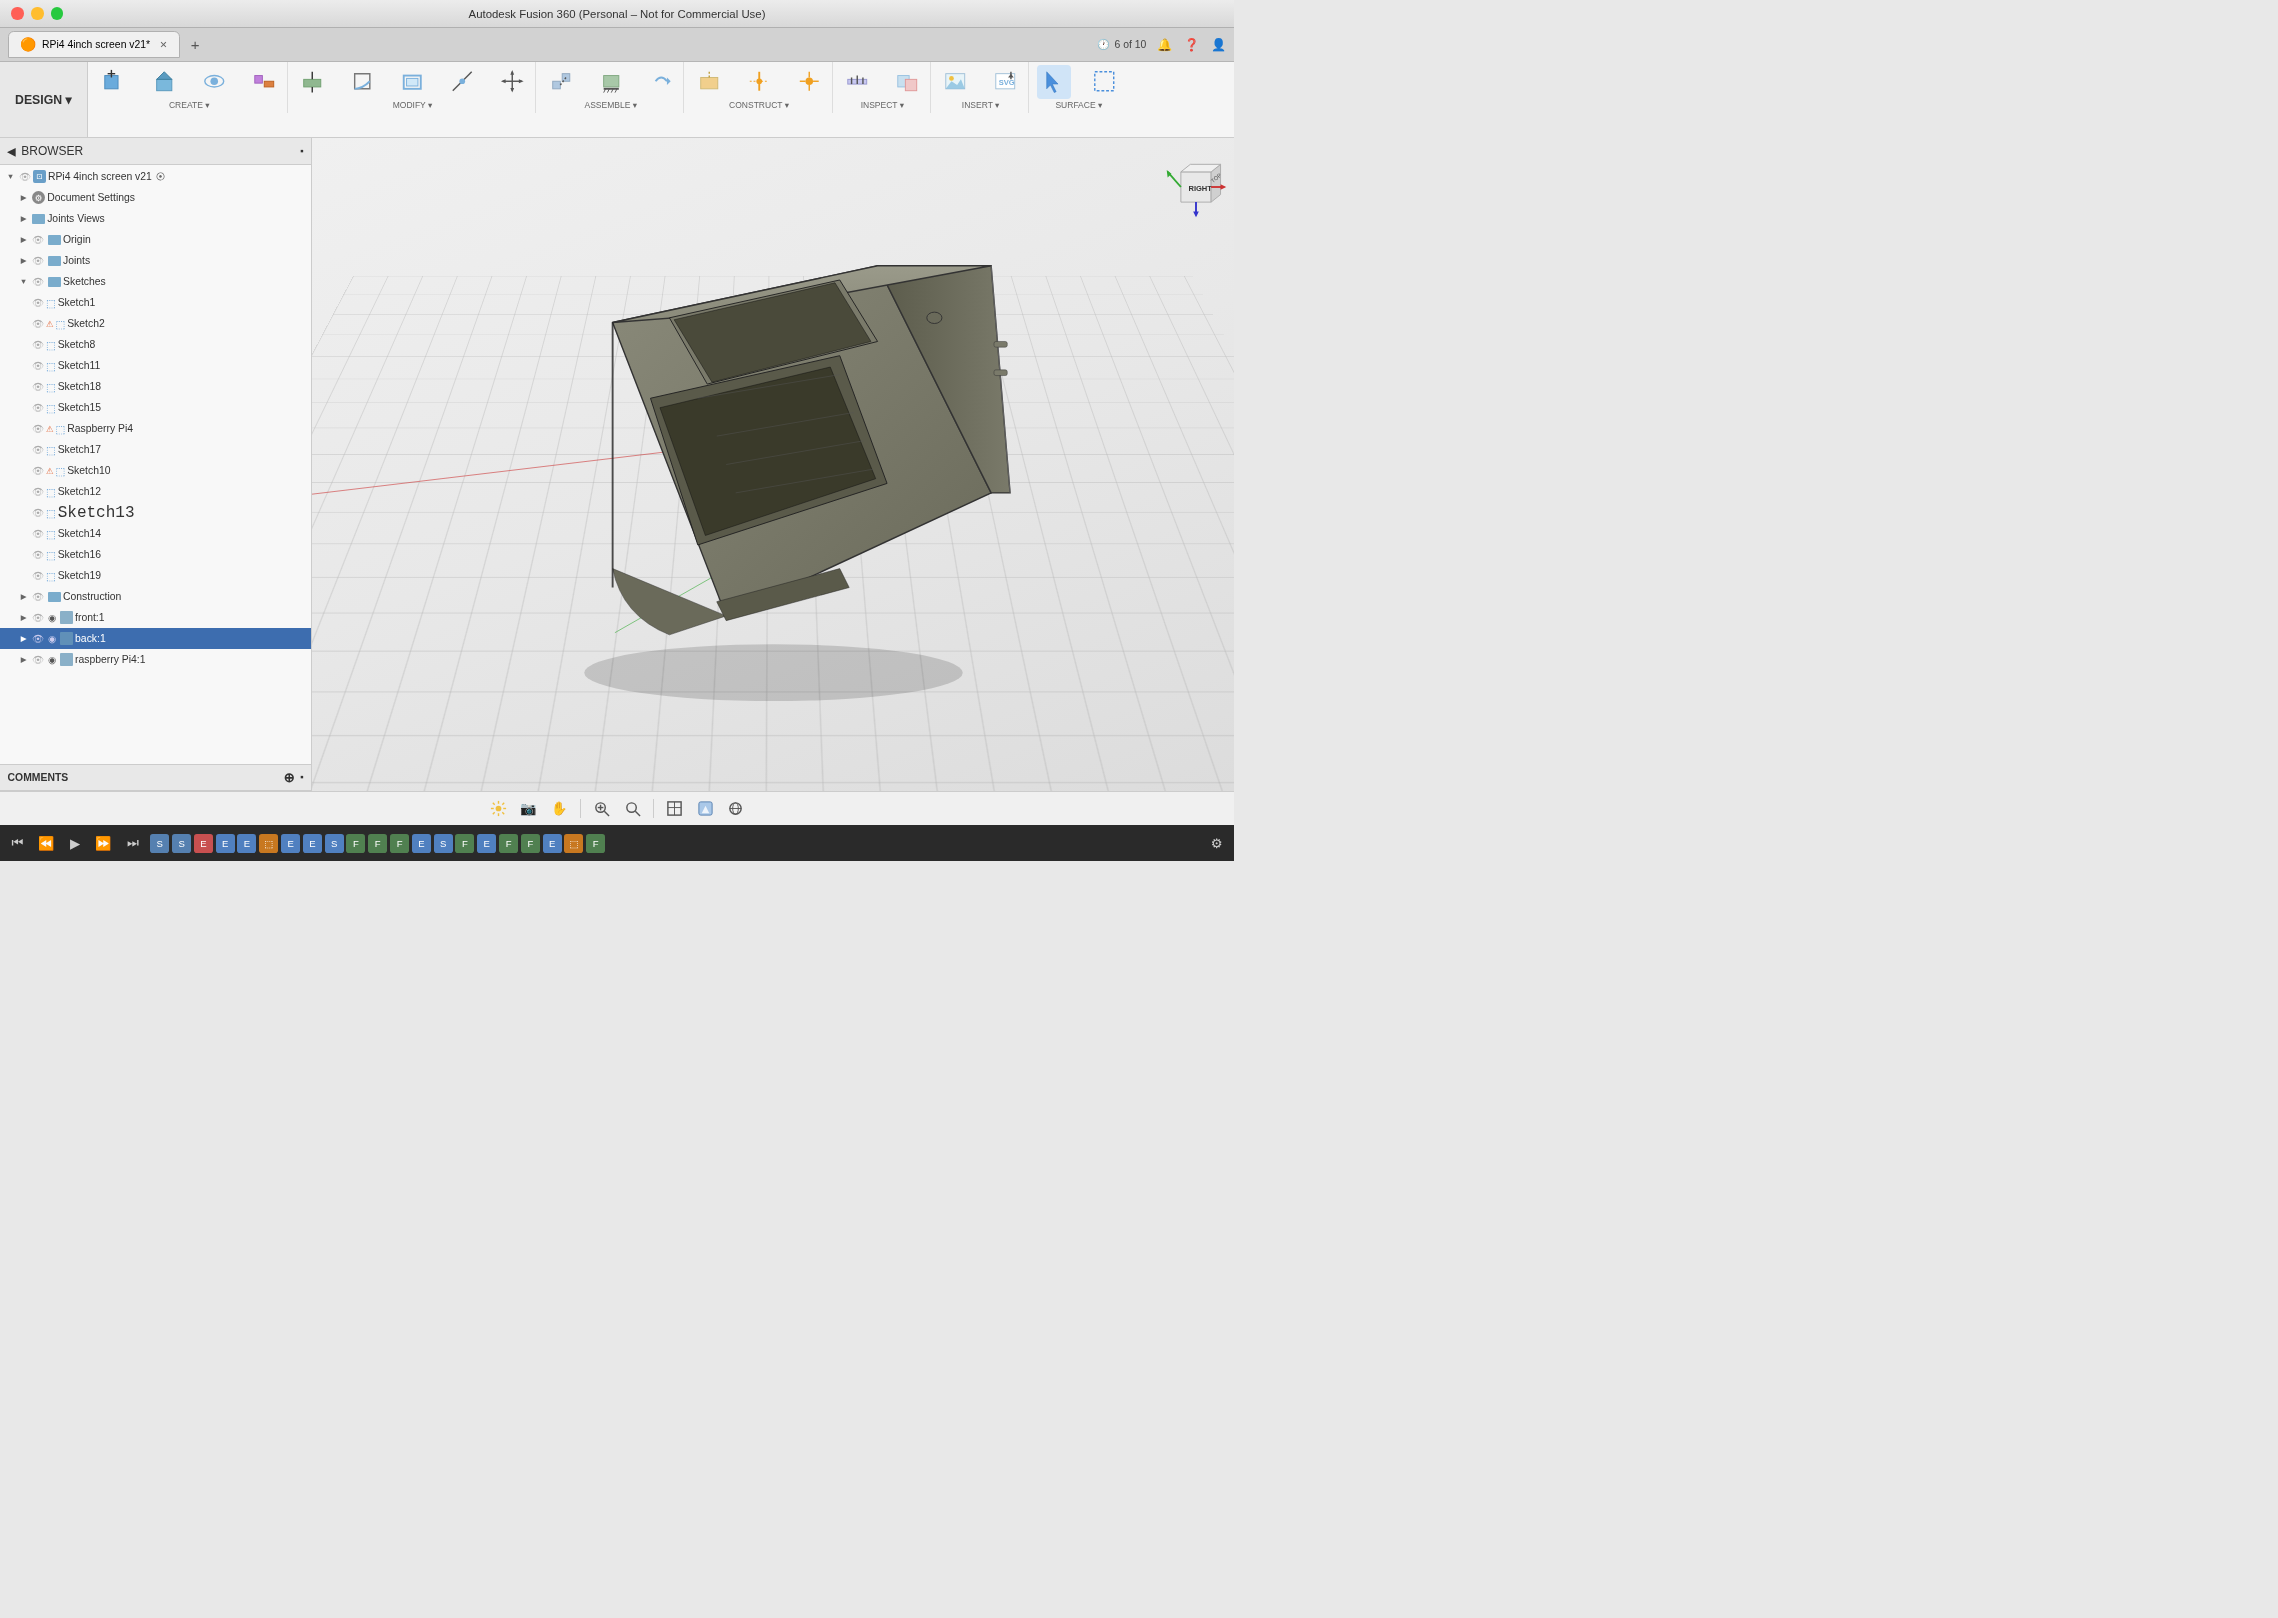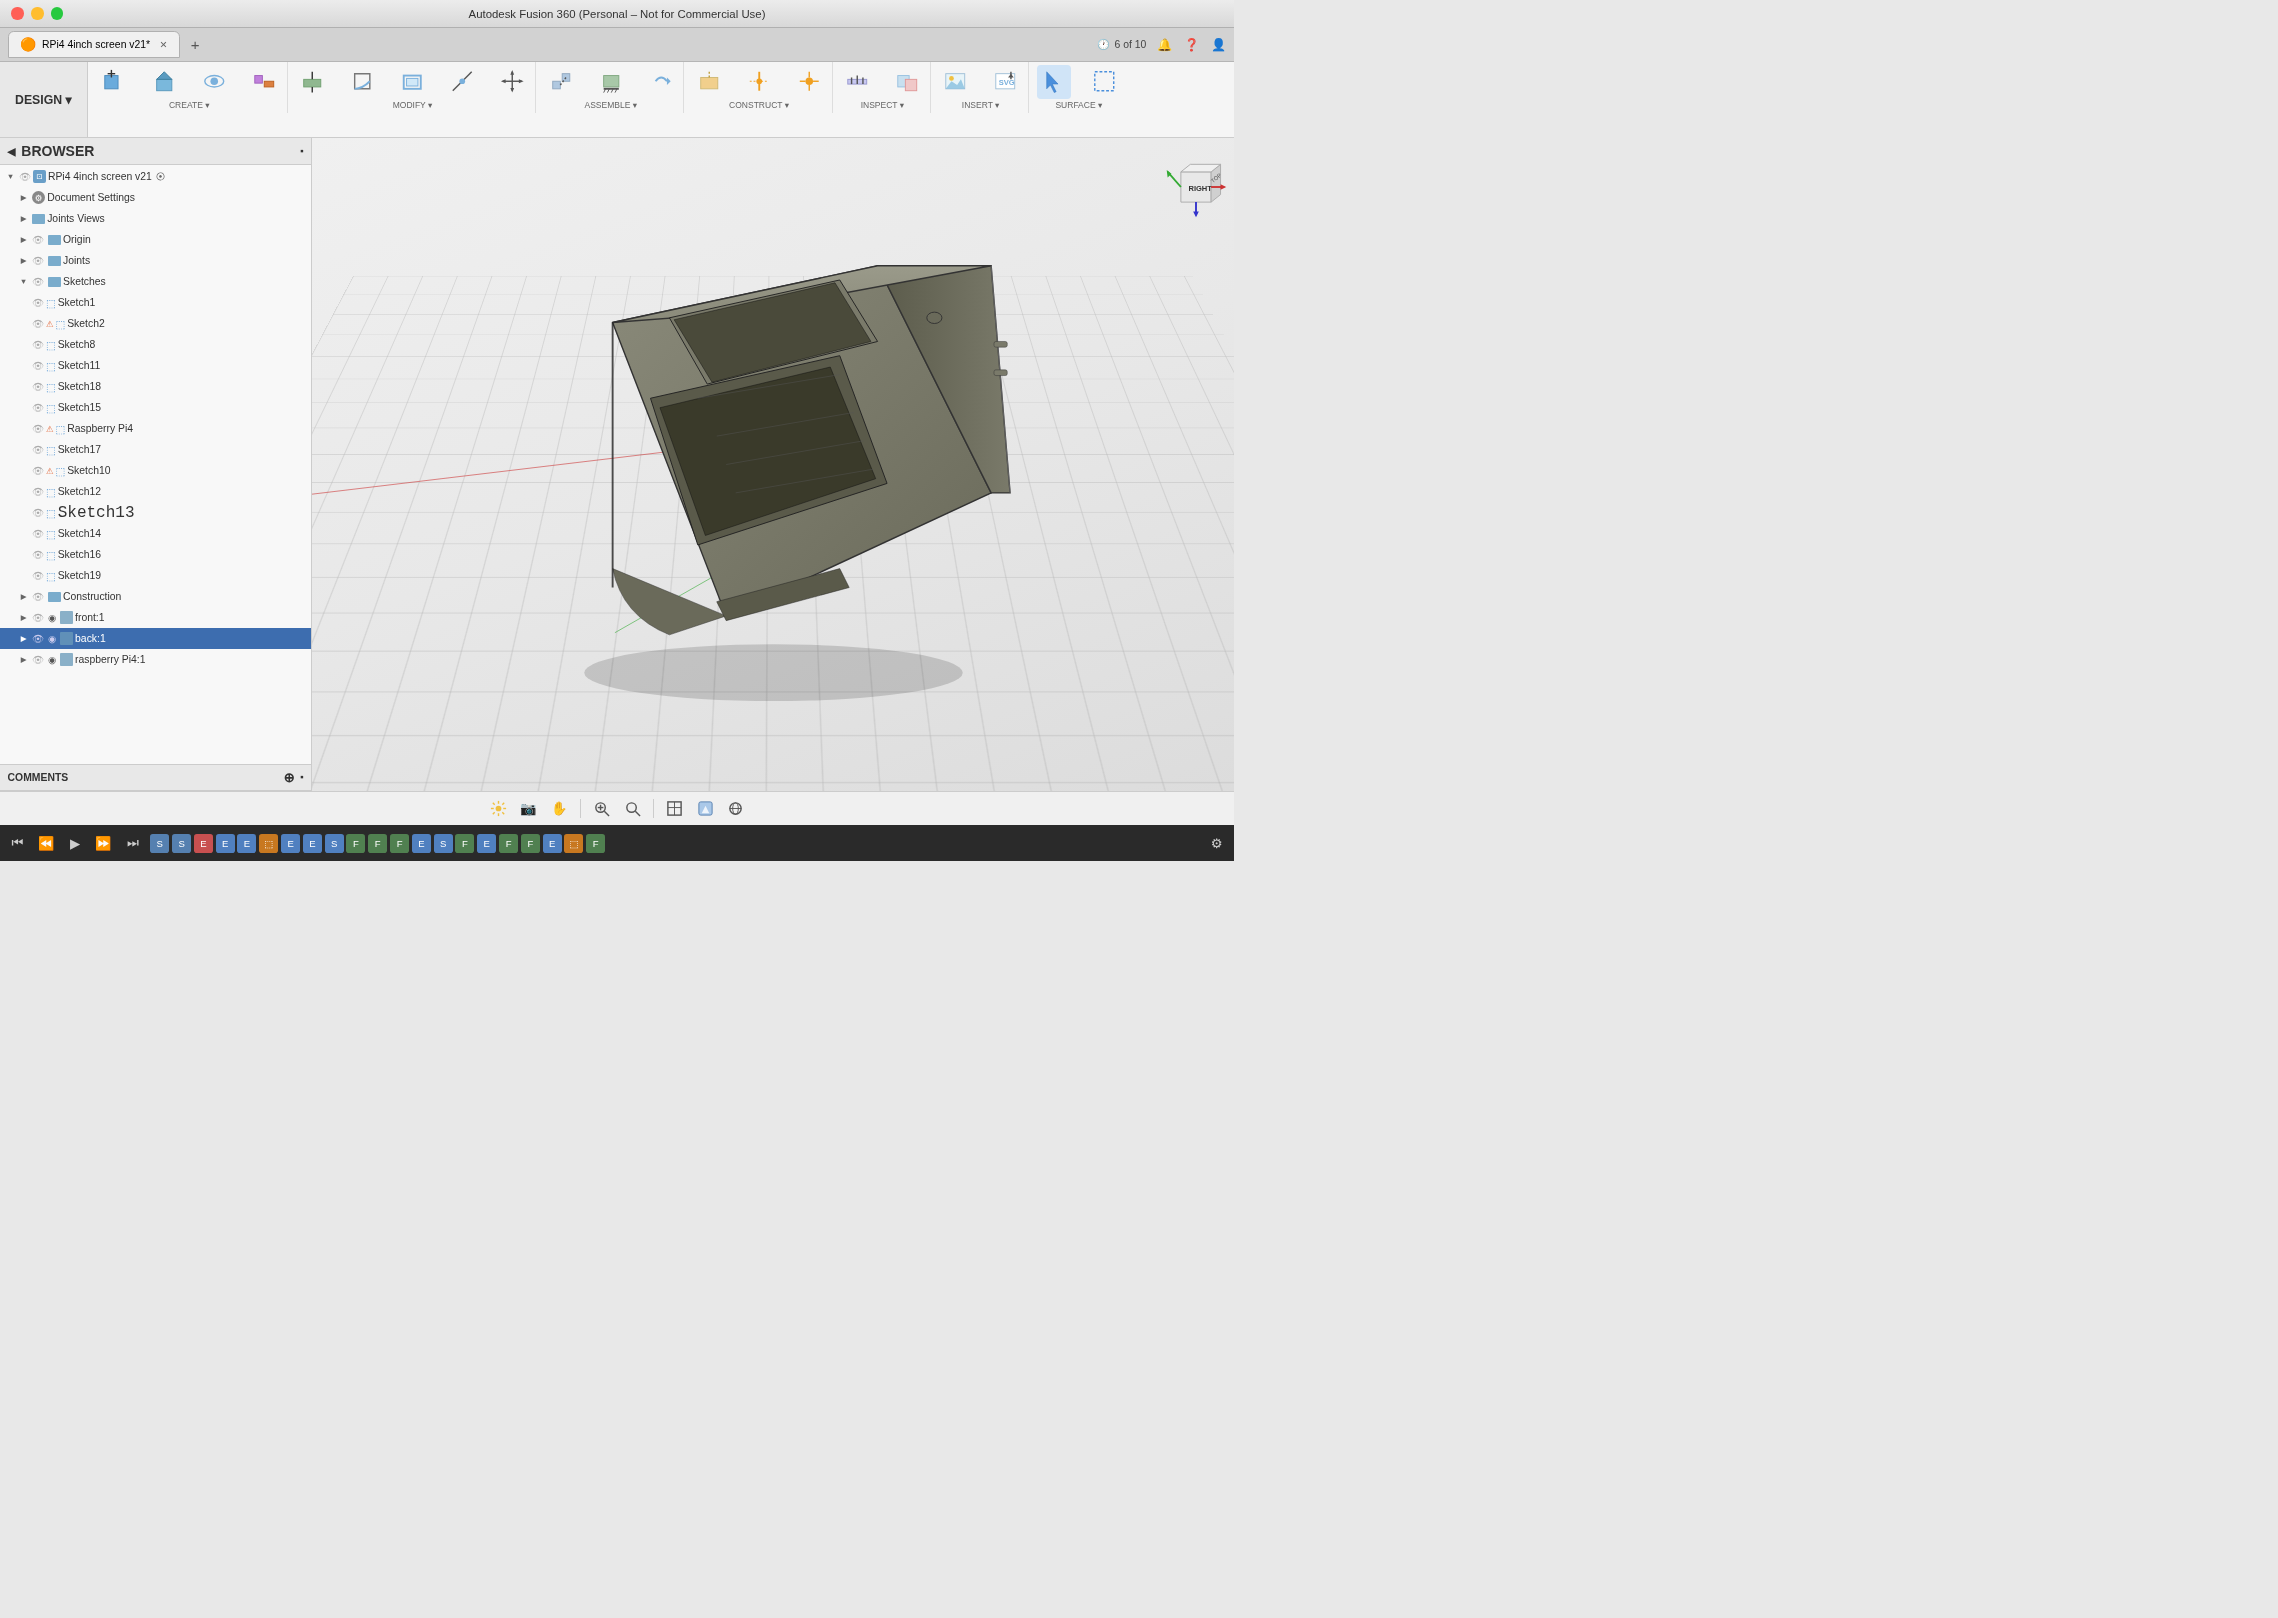--- a/index.html
+++ b/index.html
@@ -518,21 +518,21 @@
     </div>
   </div>
 </div>
 
 <div class="main-area">
 
   <div class="sidebar">
     <div class="sidebar-header">
       <div style="display:flex;align-items:center;gap:5.7px;">
         <span style="cursor:pointer;">◀</span>
-        <span style="font-size:14px;font-weight:700;">BROWSER</span>
+        <span style="font-size:12px;font-weight:400;">BROWSER</span>
       </div>
       <span style="cursor:pointer;">⬝</span>
     </div>
     <div class="sidebar-content">
 
       <div class="tree-item" style="padding-left:3.8px;">
         <span class="tree-arrow">▼</span>
         <span style="font-size:9.5px;color:#aaa;margin:0 1.9px;">👁</span>
         <span style="width:13.2px;height:13.2px;background:#6a9fc8;border-radius:1.9px;display:inline-flex;align-items:center;justify-content:center;font-size:7.6px;color:white;flex-shrink:0;margin-right:1.9px;">⊡</span>
         <span style="font-size:10.4px;font-weight:500;">RPi4 4inch screen v21</span>

